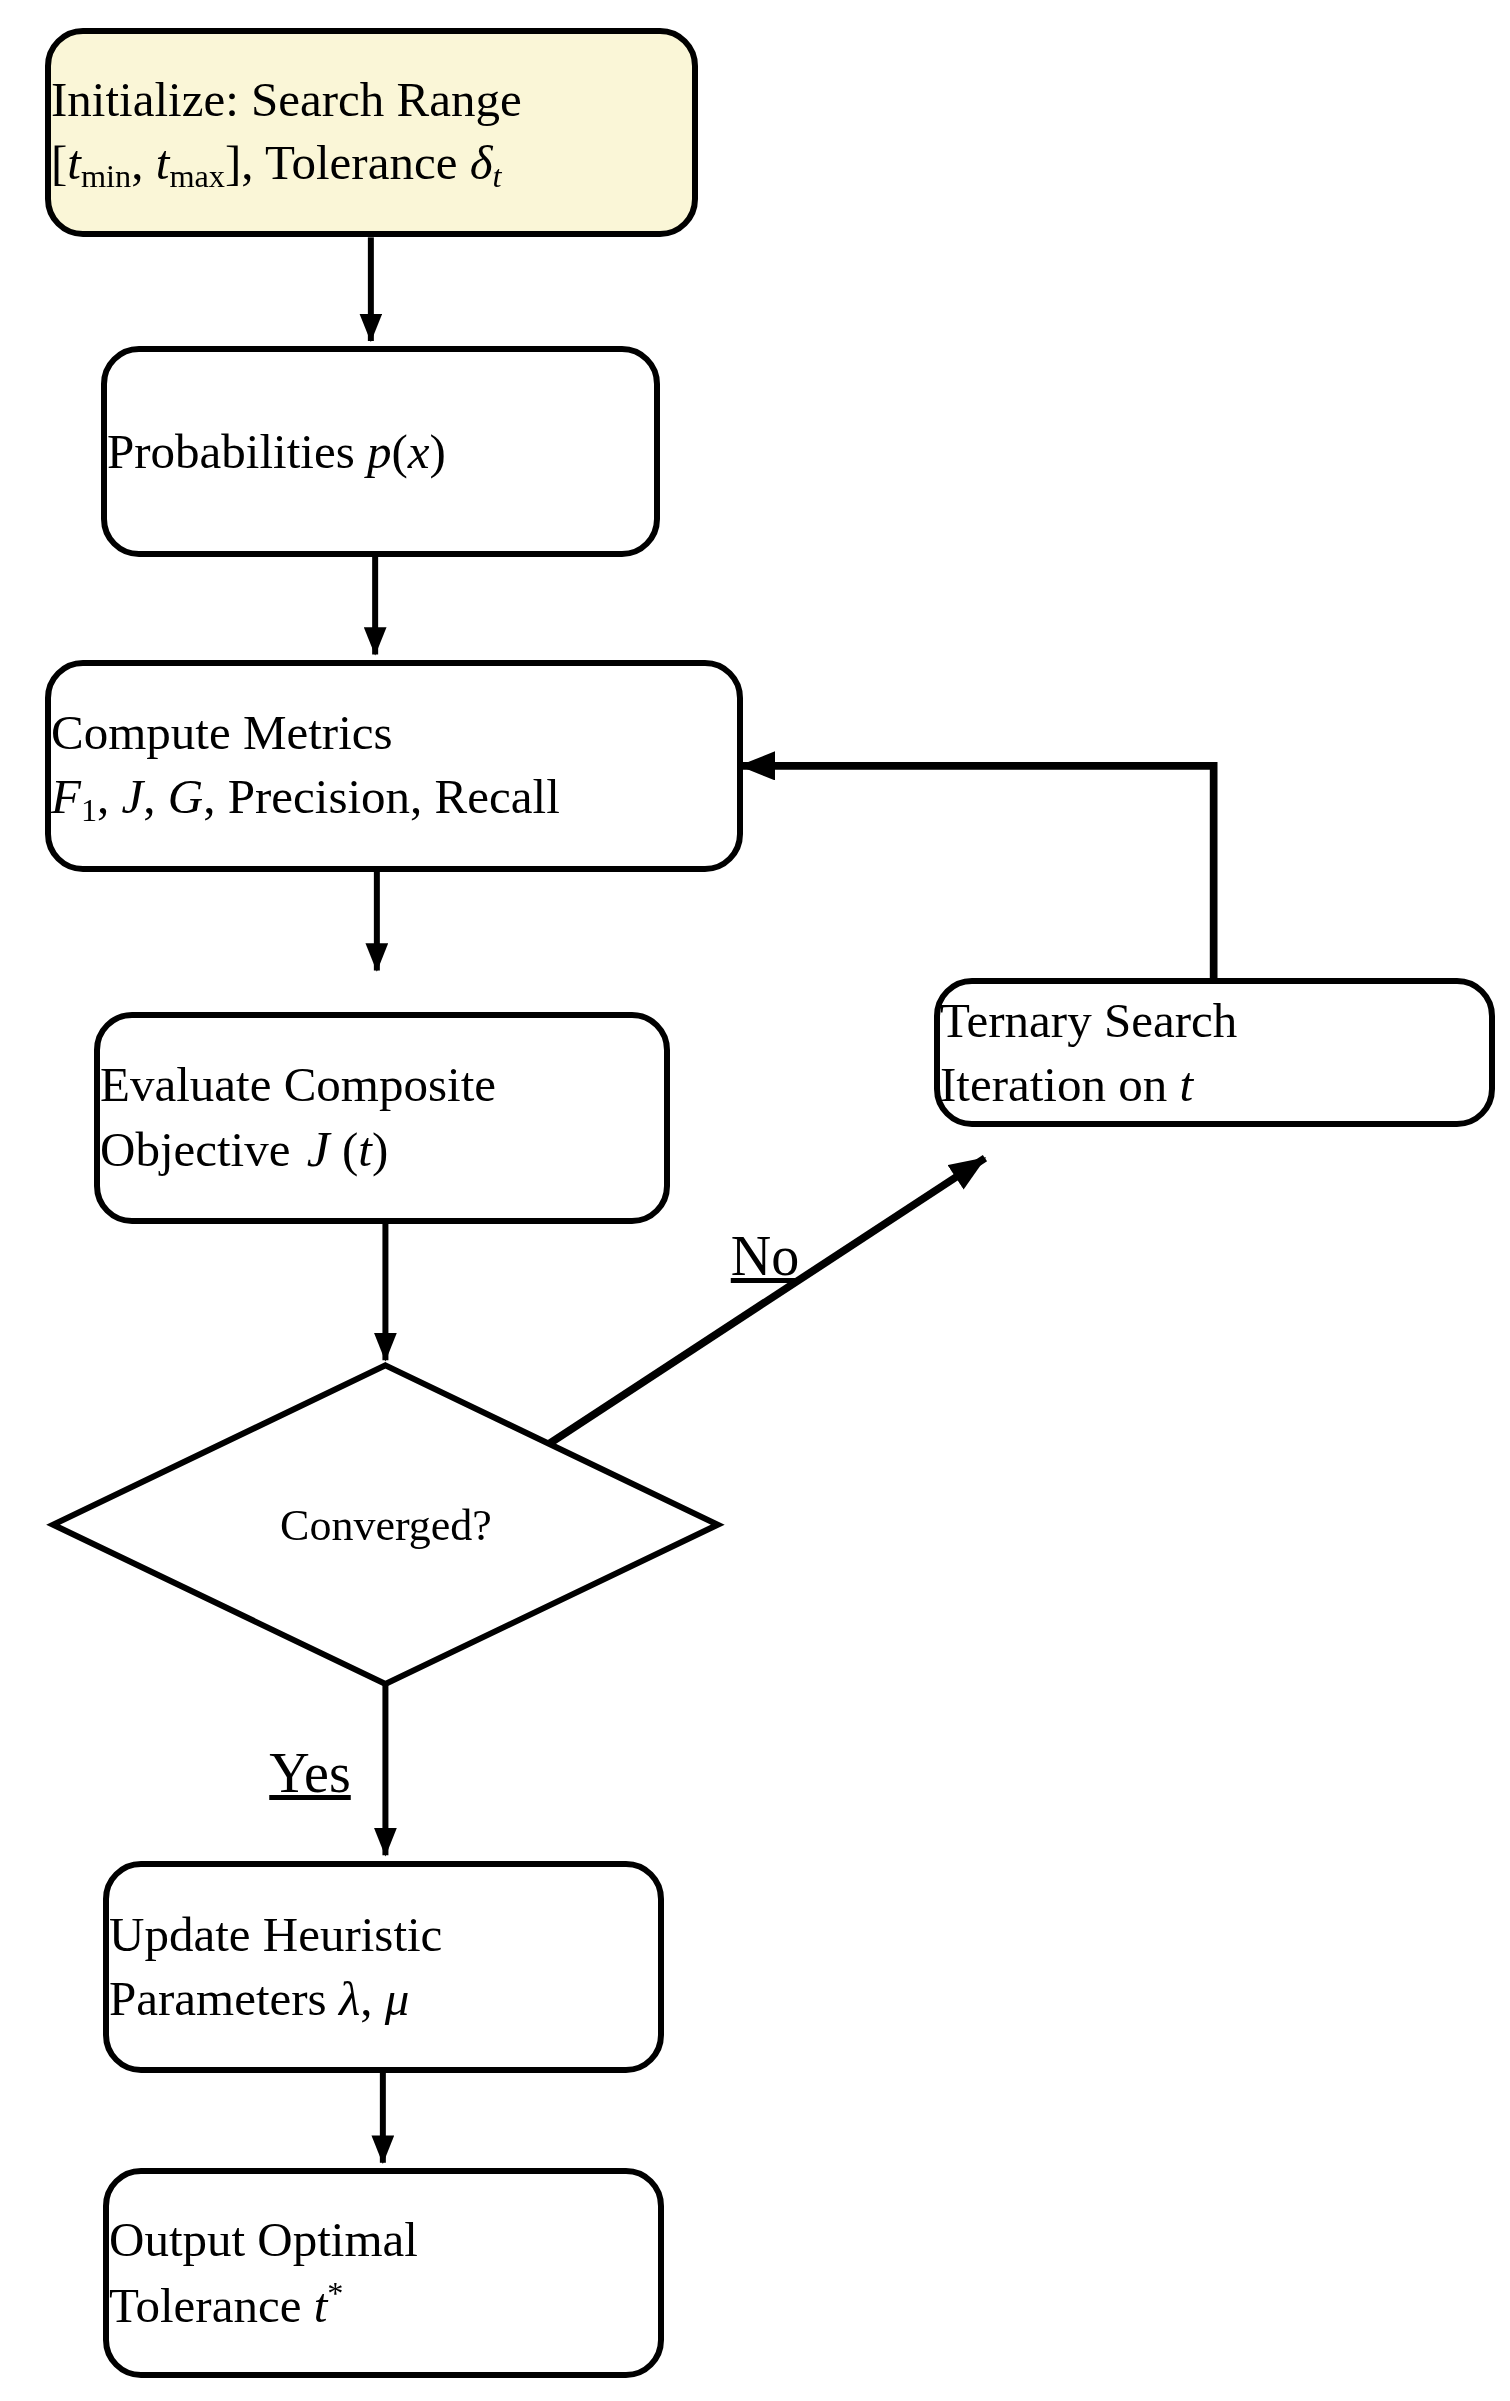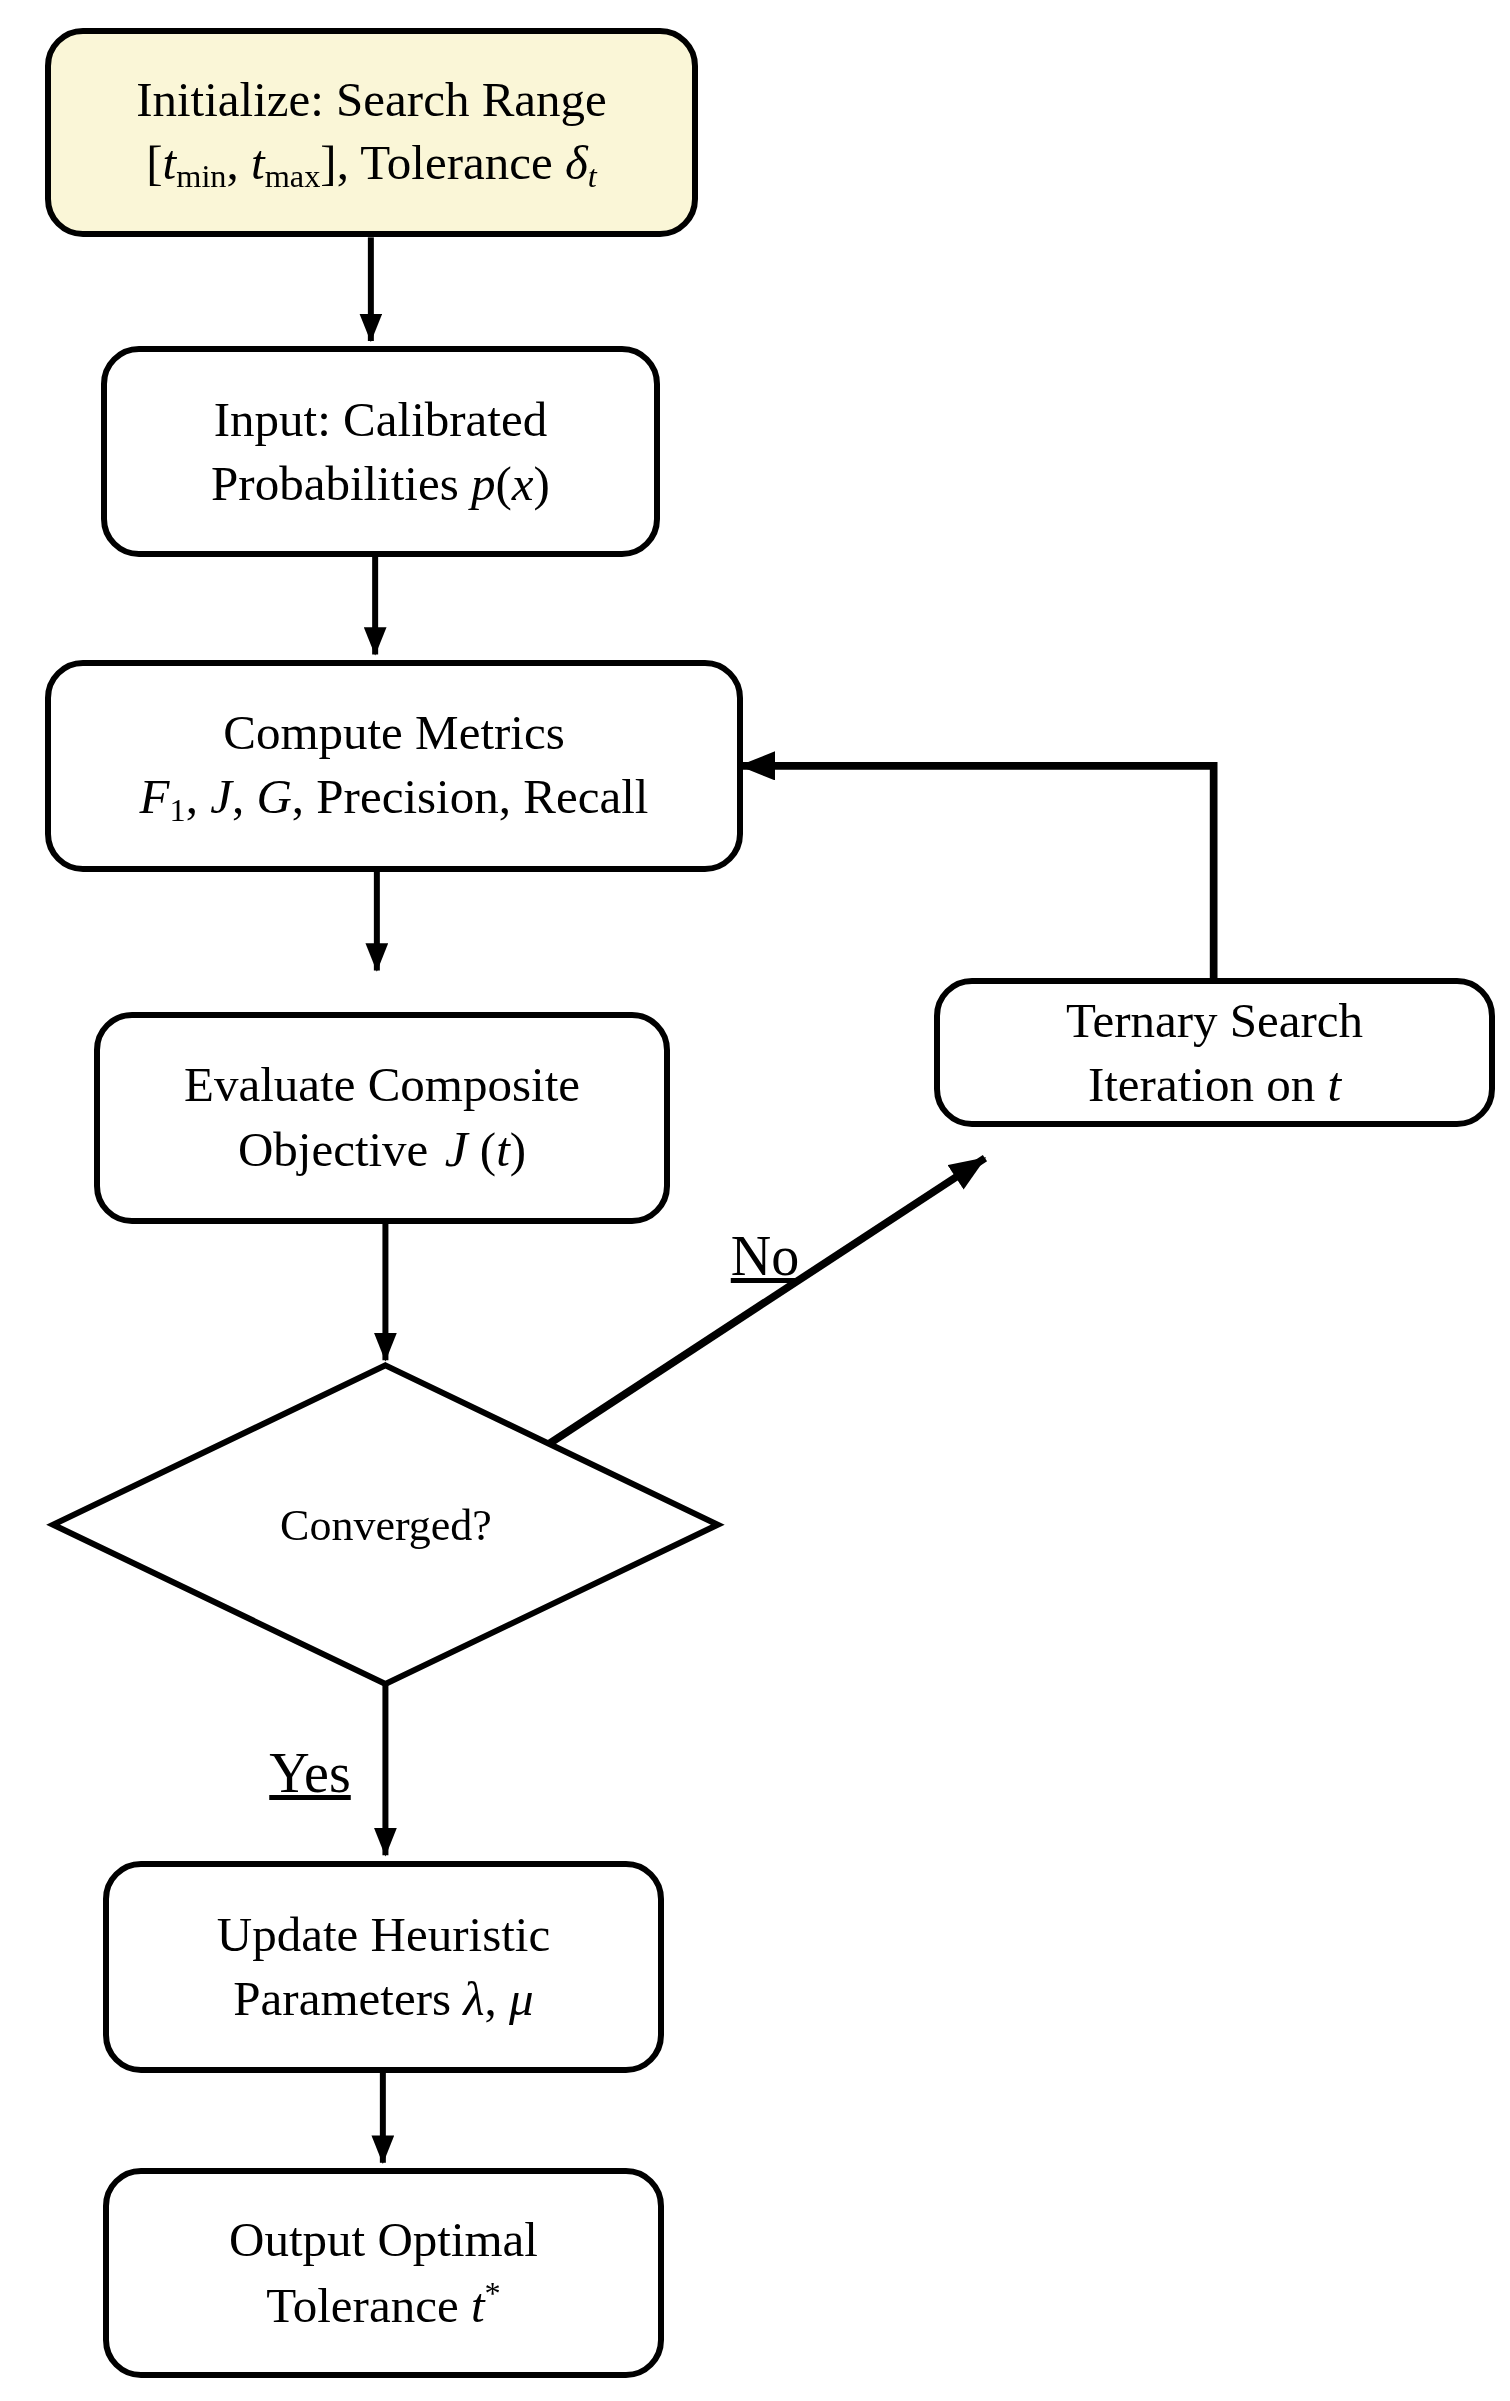--- a/index.html
+++ b/index.html
@@ -14,21 +14,21 @@
   }
   .edges { position: absolute; left: 0; top: 0; width: 1510px; height: 2401px; }
   .node {
     position: absolute;
     box-sizing: border-box;
     border: 6px solid var(--stroke, #000);
     border-radius: 38px;
     background: var(--node-fill, #ffffff);
     display: flex;
     flex-direction: column;
-    align-items: center;
+    align-items: flex-start;
     justify-content: center;
     text-align: center;
     font-size: 49px;
     line-height: 1.3;
     white-space: nowrap;
   }
   .node.start { background: var(--init-fill, #FAF6D7); }
   .tl { display: block; }
   .it { font-style: italic; }
   .sub { font-size: 66%; vertical-align: -0.25em; }
@@ -73,21 +73,20 @@
     <path d="M642,1685 L1150,1352" fill="none" stroke="#000" stroke-width="9" marker-end="url(#ah)"></path>
     <path d="M1417,1142 V894 H864" fill="none" stroke="#000" stroke-width="9" marker-end="url(#ah)"></path>
   </svg>
 
   <div class="node start" style="left:45px; top:28px; width:653px; height:209px;">
     <span class="tl"><span>Initialize: Search Range</span></span>
     <span class="tl"><span>[</span><span class="it">t</span><span class="sub">min</span><span>, </span><span class="it">t</span><span class="sub">max</span><span>], Tolerance </span><span class="it">δ</span><span class="sub it">t</span></span>
   </div>
 
   <div class="node" style="left:101px; top:346px; width:559px; height:211px;">
-    <span class="tl"><span>Input: Calibrated</span></span>
     <span class="tl"><span>Probabilities </span><span class="it">p</span><span>(</span><span class="it">x</span><span>)</span></span>
   </div>
 
   <div class="node" style="left:45px; top:660px; width:698px; height:212px;">
     <span class="tl"><span>Compute Metrics</span></span>
     <span class="tl"><span class="it">F</span><span class="sub">1</span><span>, </span><span class="it">J</span><span>, </span><span class="it">G</span><span>, Precision, Recall</span></span>
   </div>
 
   <div class="node" style="left:94px; top:976px; width:576px; height:212px;margin-top:36px;">
     <span class="tl"><span>Evaluate Composite</span></span>

